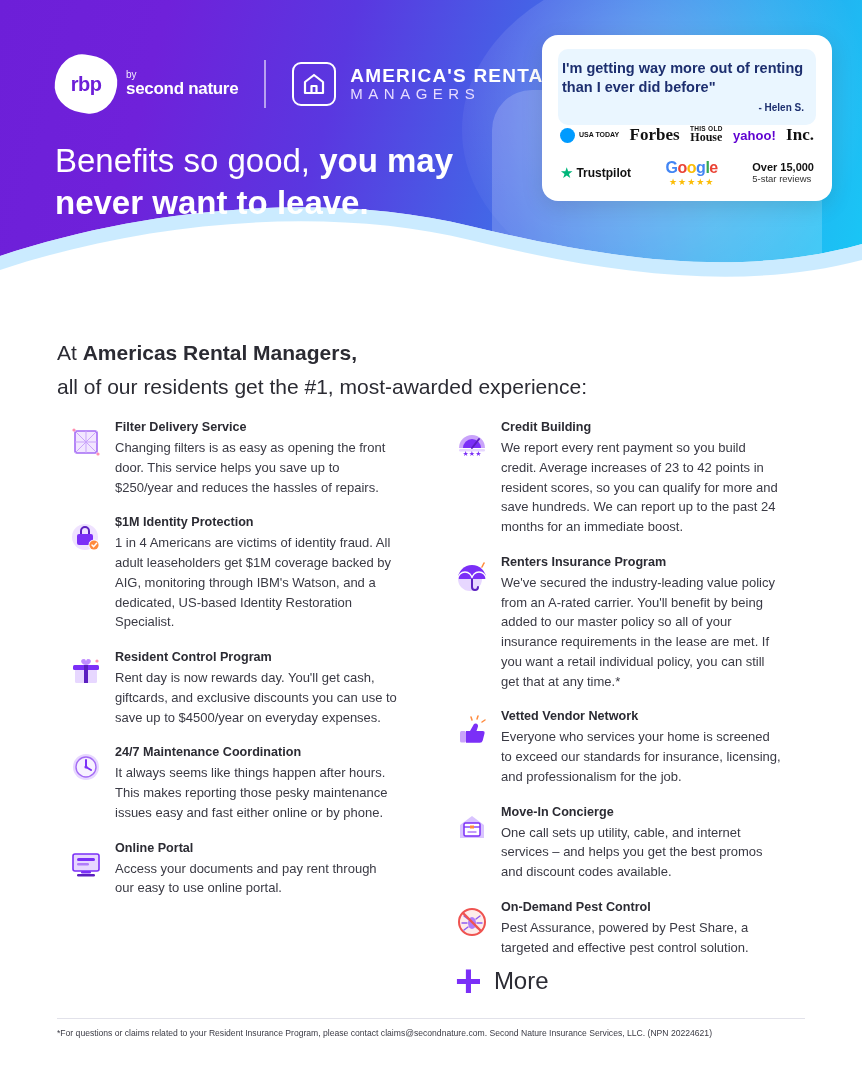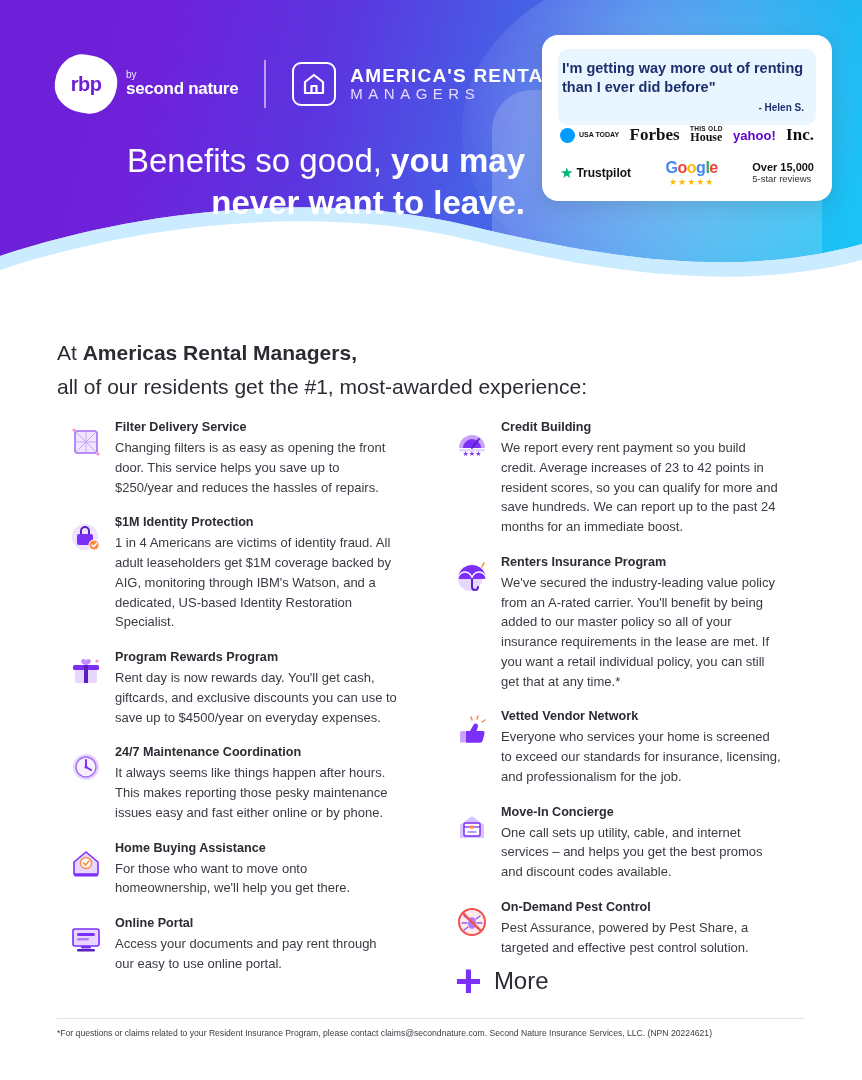--- a/index.html
+++ b/index.html
@@ -102,21 +102,20 @@
   .arm-text .l2 { font-size: 15px; font-weight: 400; letter-spacing: 5.5px; color: #e7dcff; }
 
   .hero-head {
     position: absolute;
     top: 140px; left: 55px;
     width: 470px;
     color: #ffffff;
     font-size: 33px;
     line-height: 1.28;
     font-weight: 400;
-    text-align: right;
   }
   .hero-head b { font-weight: 700; }
 
   
   .review-card {
     position: absolute;
     top: 35px; right: 30px;
     width: 290px;
     background: #ffffff;
     border-radius: 16px;
@@ -375,54 +374,40 @@
           <svg width="40" height="40" viewBox="0 0 40 40">
             <rect x="9" y="17" width="22" height="14" rx="1.5" fill="#e7d7ff"></rect>
             <rect x="7" y="13" width="26" height="5" rx="1.5" fill="#7b2ff7"></rect>
             <rect x="18" y="13" width="4" height="18" fill="#5b1fc0"></rect>
             <path d="M20 13 c-5 0 -7 -6 -2 -6 c3 0 2 6 2 6 z" fill="#c08cff"></path>
             <path d="M20 13 c5 0 7 -6 2 -6 c-3 0 -2 6 -2 6 z" fill="#c08cff"></path>
             <circle cx="31" cy="9" r="1.6" fill="#ff8fb0"></circle>
           </svg>
         </div>
         <div class="item-body">
-          <div class="item-title">Program Rewards Program</div>
+          <div class="item-title">Resident Control Program</div>
           <div class="item-desc">Rent day is now rewards day. You'll get cash, giftcards, and exclusive discounts you can use to save up to $4500/year on everyday expenses.</div>
         </div>
       </div>
 
       <div class="item">
         <div class="item-icon">
           <svg width="40" height="40" viewBox="0 0 40 40">
             <circle cx="20" cy="20" r="13" fill="#e7d7ff"></circle>
             <circle cx="20" cy="20" r="10" fill="#f7f1ff" stroke="#a46bf5" stroke-width="1.4"></circle>
             <path d="M20 13 v7 l5 3" stroke="#7b2ff7" stroke-width="2" fill="none" stroke-linecap="round"></path>
             <circle cx="20" cy="20" r="1.6" fill="#7b2ff7"></circle>
           </svg>
         </div>
         <div class="item-body">
           <div class="item-title">24/7 Maintenance Coordination</div>
           <div class="item-desc">It always seems like things happen after hours. This makes reporting those pesky maintenance issues easy and fast either online or by phone.</div>
         </div>
       </div>
 
-      <div class="item">
-        <div class="item-icon">
-          <svg width="40" height="40" viewBox="0 0 40 40">
-            <path d="M8 19 L20 9 L32 19 L32 31 L8 31 Z" fill="#e7d7ff" stroke="#7b2ff7" stroke-width="1.6" stroke-linejoin="round"></path>
-            <circle cx="20" cy="20" r="5.5" fill="#fff" stroke="#ff8a3d" stroke-width="1.4"></circle>
-            <path d="M17.6 20 l1.9 2 l3.2 -3.8" stroke="#ff8a3d" stroke-width="1.7" fill="none" stroke-linecap="round"></path>
-            <rect x="8" y="31" width="24" height="2.4" rx="1.2" fill="#7b2ff7"></rect>
-          </svg>
-        </div>
-        <div class="item-body">
-          <div class="item-title">Home Buying Assistance</div>
-          <div class="item-desc">For those who want to move onto homeownership, we'll help you get there.</div>
-        </div>
-      </div>
 
       <div class="item">
         <div class="item-icon">
           <svg width="40" height="40" viewBox="0 0 40 40">
             <rect x="7" y="11" width="26" height="17" rx="2" fill="#e7d7ff" stroke="#7b2ff7" stroke-width="1.6"></rect>
             <rect x="11" y="15" width="18" height="3" rx="1.5" fill="#7b2ff7"></rect>
             <rect x="11" y="20" width="12" height="2.4" rx="1.2" fill="#b07cfa"></rect>
             <rect x="15" y="28" width="10" height="2.6" rx="1.3" fill="#7b2ff7"></rect>
             <rect x="11" y="31" width="18" height="2.4" rx="1.2" fill="#5b1fc0"></rect>
           </svg>

